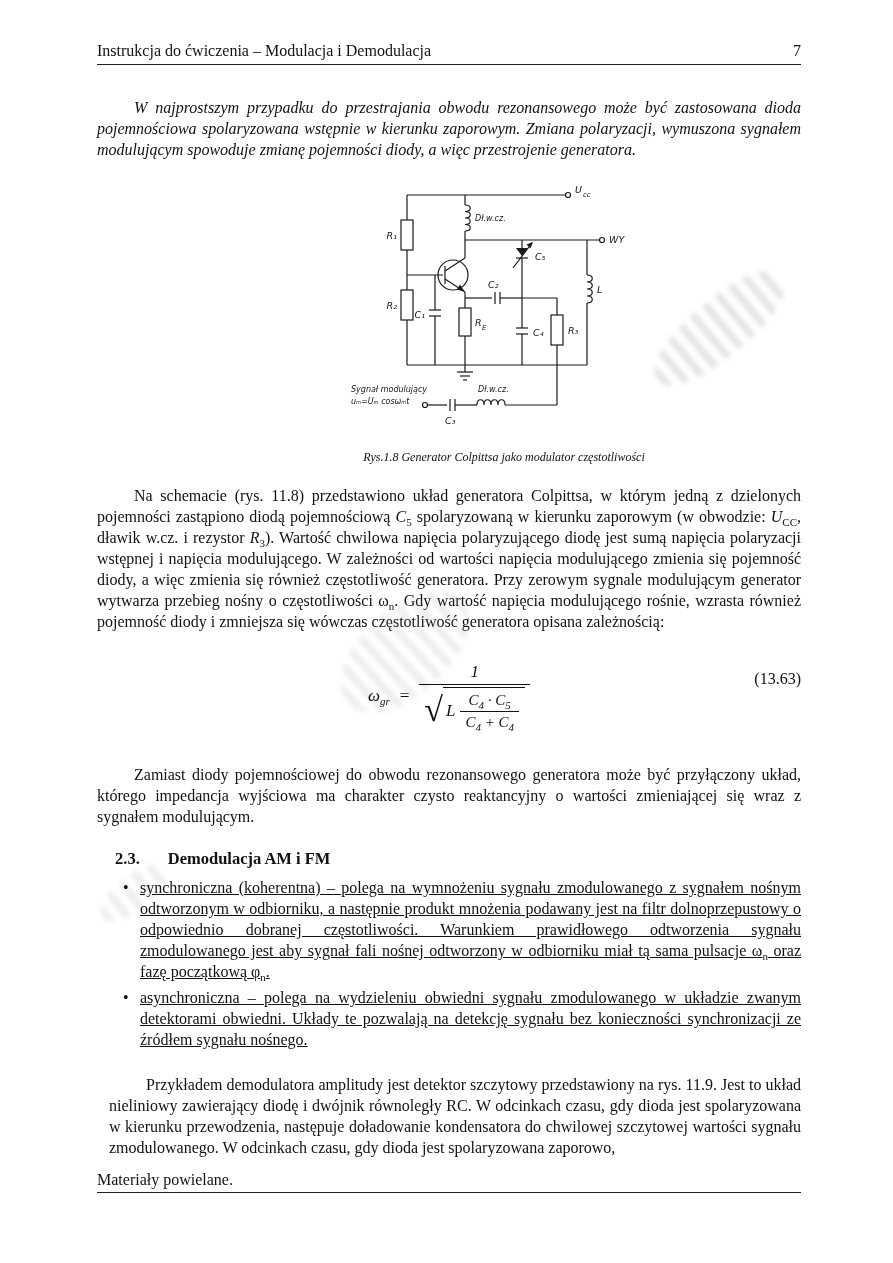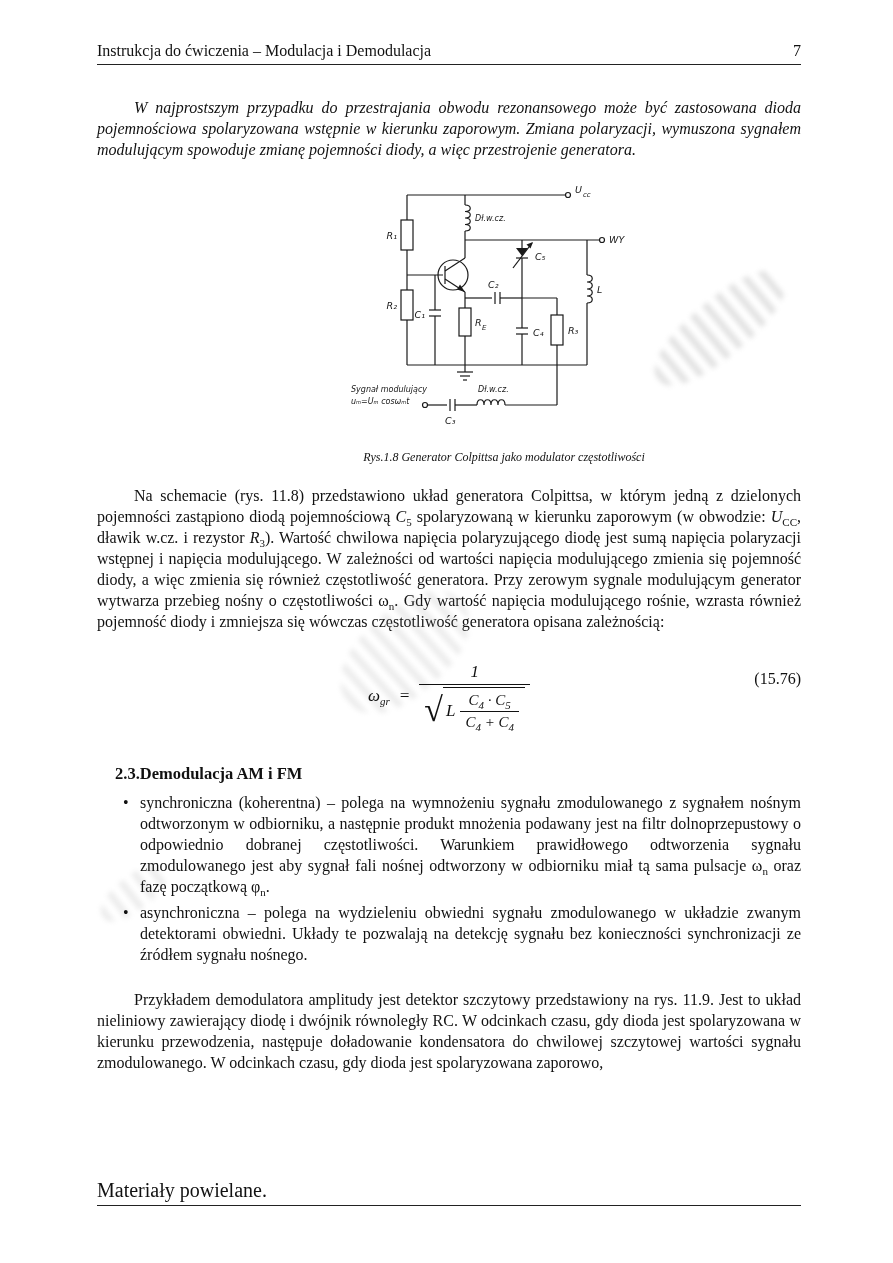--- a/index.html
+++ b/index.html
@@ -29,34 +29,34 @@
   .formula { font-style:italic; font-size:17px; display:flex; align-items:center; gap:9px; }
   .frac { display:inline-flex; flex-direction:column; text-align:center; }
   .frac .num { padding:0 5px 2px; }
   .frac .den { border-top:1.4px solid #111; padding:2px 5px 0; }
   .frac.small { font-size:15px; }
   .sqrt { display:inline-flex; align-items:flex-start; }
   .sqrt .rad { font-size:34px; font-style:normal; line-height:1; transform:translateY(6px); }
   .sqrt .radicand { border-top:1.4px solid #111; padding:4px 6px 0 3px; display:inline-flex; align-items:center; gap:5px; }
   .eq-number { position:absolute; right:0; top:16px; font-size:16px; font-style:normal; }
   .section-heading {
-    font-weight:bold; font-size:16.5px; margin:22px 0 8px 18px; display:flex; 
+    font-weight:bold; font-size:16.5px; margin:22px 0 8px 18px; display:flex; gap:28px;
   }
   ul.bullets { margin:4px 0 0 0; padding:0 0 0 26px; list-style:none; }
   ul.bullets li {
     position:relative; padding-left:17px; font-size:16px; line-height:21px;
-    text-align:justify; margin-bottom:5px;
+    text-align:justify; margin-bottom:5px;text-decoration:underline;
   }
   ul.bullets li::before {
     content:"\2022"; position:absolute; left:0; top:0; font-size:16px;
   }
-  .p5 { margin-top:24px; }
+  .p5 { margin-top:24px;margin-left:12px; }
   .footer {
-    position:absolute; left:97px; right:92px; bottom:57px;
-    display:flex; justify-content:space-between; font-size:20px;
+    position:absolute; left:97px; right:92px; bottom:70px;
+    display:flex; justify-content:space-between; font-size:16px;
     border-bottom:1.6px solid #222; padding-bottom:3px;
   }
   sub { font-size:11px; line-height:0; }
   
   .schem { display:block; }
   .schem .lbl text { font-family:"DejaVu Sans", sans-serif; font-style:italic; font-size:9.5px; fill:#151515; }
   .schem .lbl text.sm { font-size:8px; }
   .schem .lbl text.sub { font-size:7px; }
   
   .smudge {
@@ -204,23 +204,24 @@
                 <span>L</span>
                 <span class="frac small">
                   <span class="num">C<sub>4</sub> · C<sub>5</sub></span>
                   <span class="den">C<sub>4</sub> + C<sub>4</sub></span>
                 </span>
               </span>
             </span>
           </span>
         </span>
       </div>
-      <span class="eq-number">(15.76)</span>
-    </div>
-
+      <span class="eq-number">(13.63)</span>
+    </div>
+
+    <p>Zamiast diody pojemnościowej do obwodu rezonansowego generatora może być przyłączony układ, którego impedancja wyjściowa ma charakter czysto reaktancyjny o wartości zmieniającej się wraz z sygnałem modulującym.</p>
 
     <div class="section-heading">
       <span>2.3.</span>
       <span>Demodulacja AM i FM</span>
     </div>
 
 
     <ul class="bullets">
       <li>synchroniczna (koherentna) – polega na wymnożeniu sygnału zmodulowanego z sygnałem nośnym odtworzonym w odbiorniku, a następnie produkt mnożenia podawany jest na filtr dolnoprzepustowy o odpowiednio dobranej częstotliwości. Warunkiem prawidłowego odtworzenia sygnału zmodulowanego jest aby sygnał fali nośnej odtworzony w odbiorniku miał tą sama pulsacje ω<sub>n</sub> oraz fazę początkową φ<sub>n</sub>.</li>
       <li>asynchroniczna – polega na wydzieleniu obwiedni sygnału zmodulowanego w układzie zwanym detektorami obwiedni. Układy te pozwalają na detekcję sygnału bez konieczności synchronizacji ze źródłem sygnału nośnego.</li>

